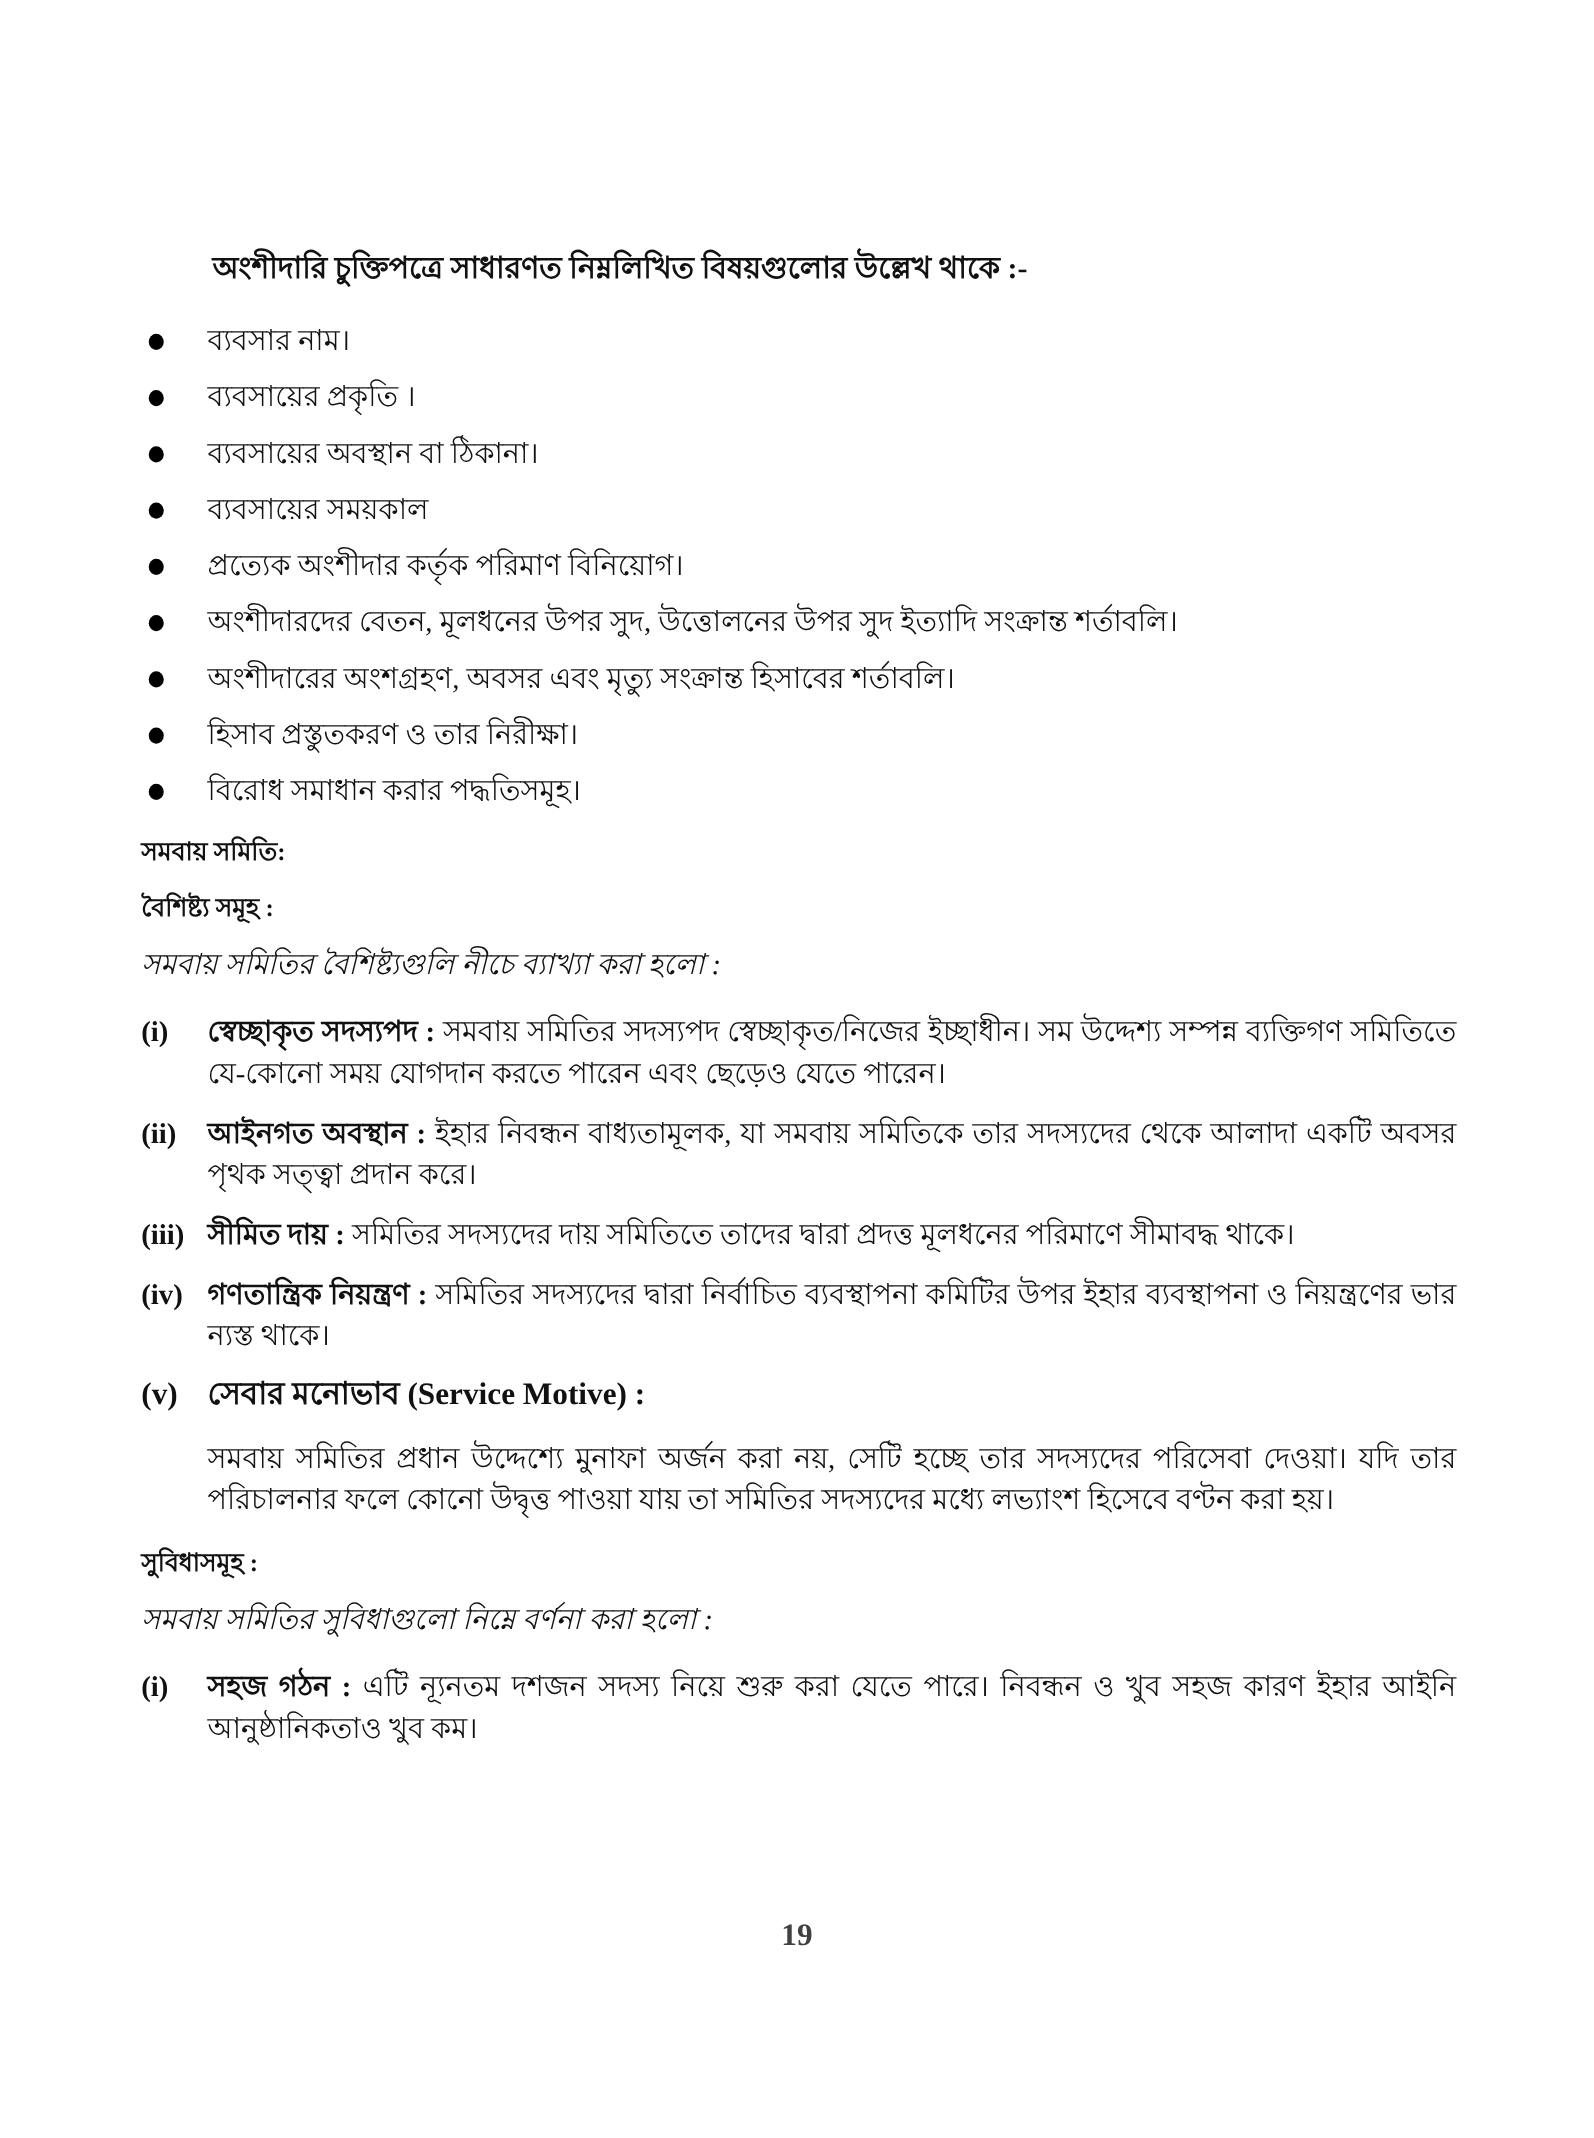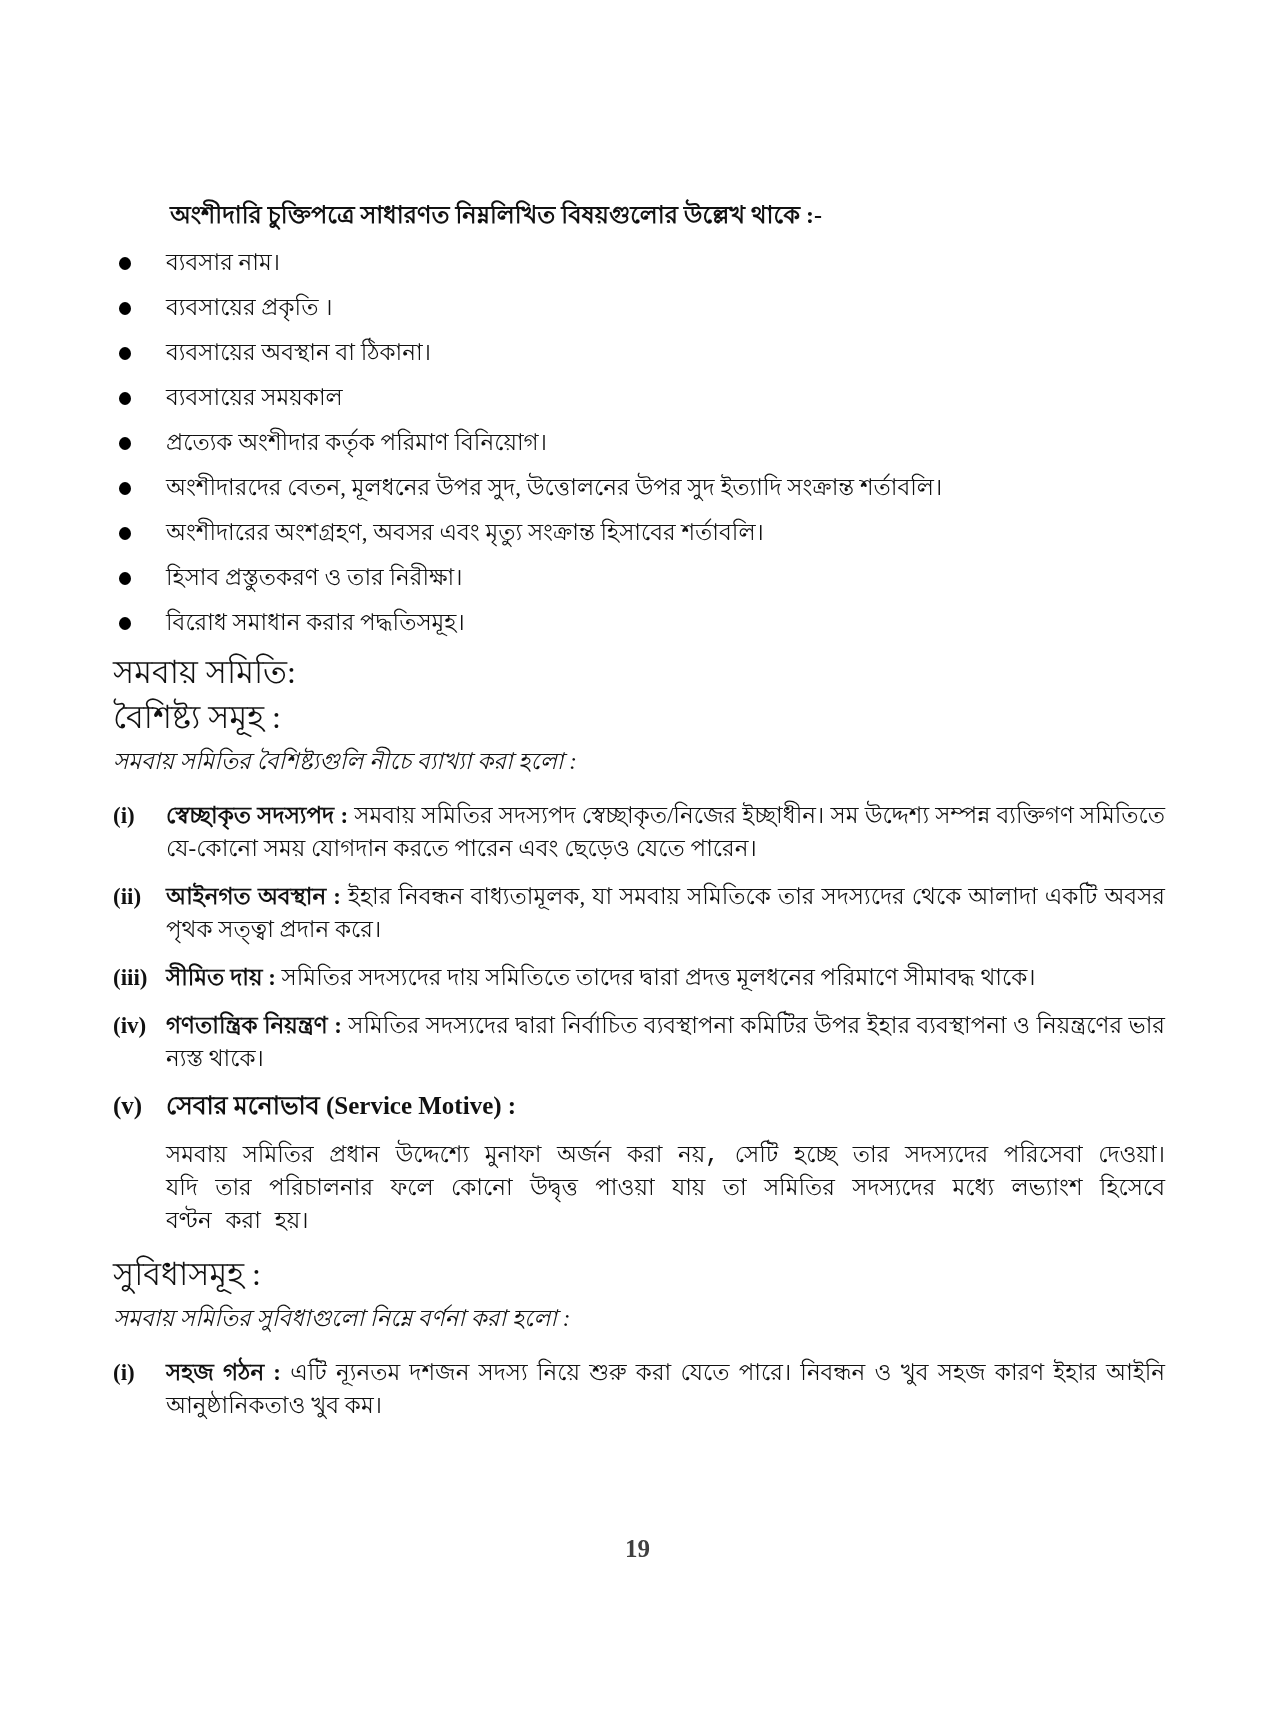--- a/index.html
+++ b/index.html
@@ -18,21 +18,21 @@
     position: absolute;
     left: 113px;
     top: 200px;
     width: 1052px;
     font-size: 23px;
   }
   .intro-heading {
     font-weight: bold;
     font-size: 24px;
     text-indent: 57px;
-    margin-bottom: 20px;
+    margin-bottom: 30px;
     line-height: 30px;
   }
   ul.points {
     list-style: none;
     margin: 0 0 22px 0;
   }
   ul.points li {
     position: relative;
     padding-left: 53px;
     margin-bottom: 20px;
@@ -42,22 +42,22 @@
     position: absolute;
     left: 6px;
     top: 7px;
     width: 12px;
     height: 13px;
     border-radius: 50%;
     background: #000;
     display: inline-block;
   }
   .section-heading {
-    font-size: 32px;
-    font-weight: normal;
+    font-size: 20px;
+    font-weight: bold;
     line-height: 30px;
     margin-bottom: 15px;
   }
   .para {
     line-height: 33px;
     text-align: justify;
     margin-bottom: 16px;
   }
   .intro-line {
     line-height: 30px;
@@ -83,21 +83,20 @@
     font-size: 25px;
     line-height: 32px;
     margin-bottom: 18px;
     text-align: left;
   }
   .sub-para {
     padding-left: 53px;
     line-height: 33px;
     text-align: justify;
     margin-bottom: 20px;
-    font-family: Liberation Mono, monospace;
   }
   .page-number {
     position: absolute;
     top: 1535px;
     left: 0;
     width: 100%;
     text-align: center;
     font-weight: bold;
     font-size: 25px;
     color: #404040;

